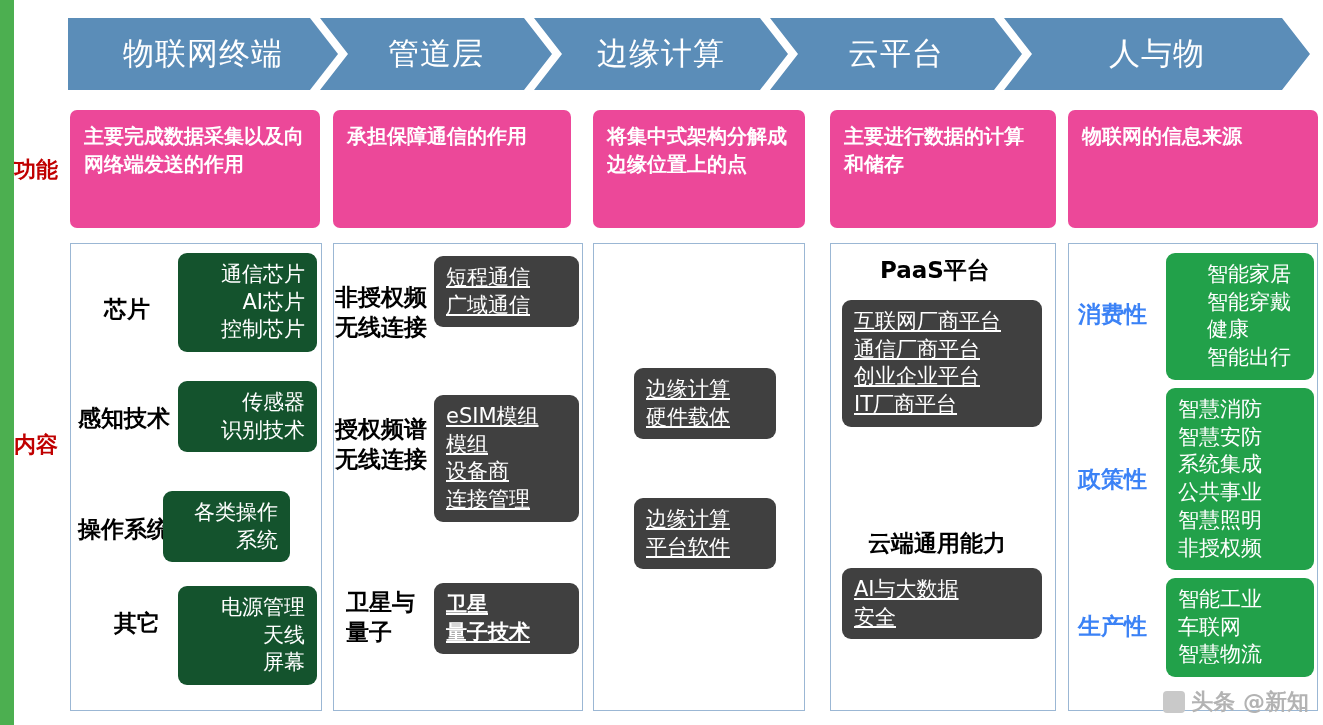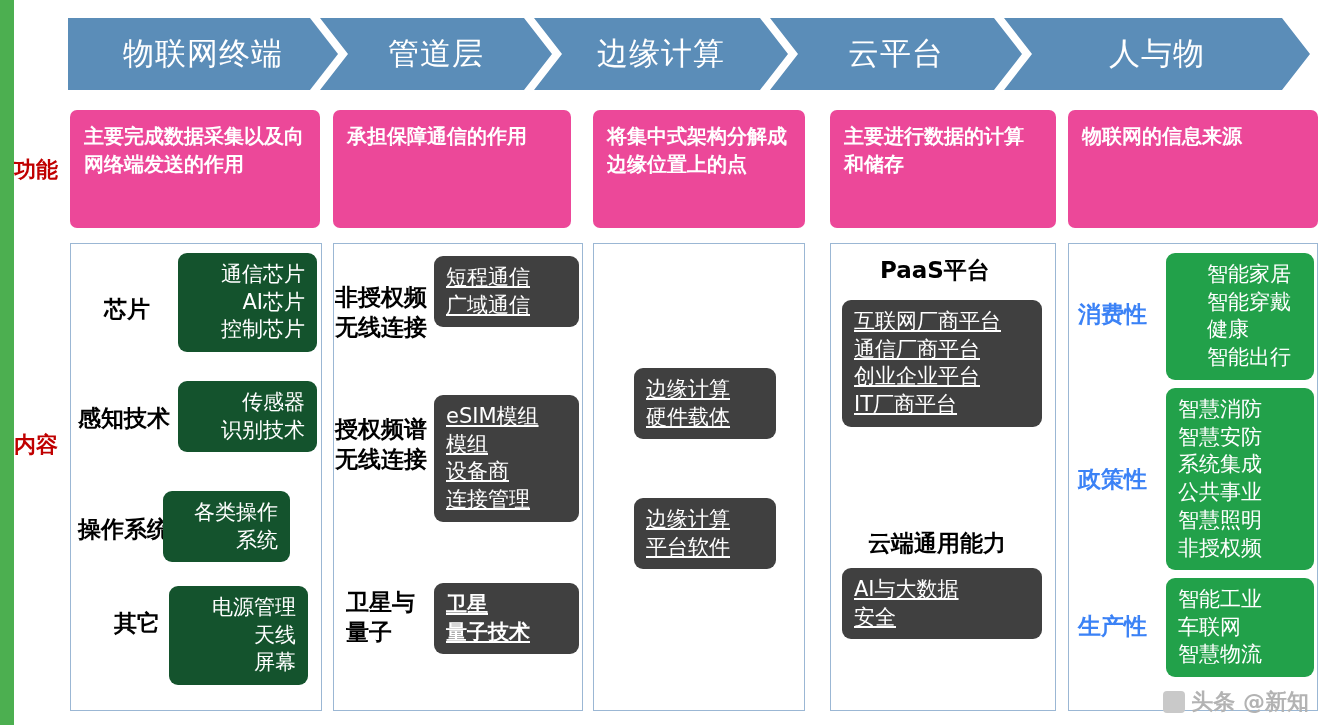--- a/index.html
+++ b/index.html
@@ -133,21 +133,21 @@
   <div>识别技术</div>
 </div>
 
 <div class="sidelabel" style="left:78px;top:515px;">操作系统</div>
 <div class="bbox blue" style="left:163px;top:491px;width:127px;">
   <div>各类操作</div>
   <div>系统</div>
 </div>
 
 <div class="sidelabel" style="left:114px;top:609px;">其它</div>
-<div class="bbox blue" style="left:169px;top:586px;width:139px;">
+<div class="bbox blue" style="left:178px;top:586px;width:139px;">
   <div>电源管理</div>
   <div>天线</div>
   <div>屏幕</div>
 </div>
 
 <div class="sidelabel" style="left:335px;top:283px;white-space:pre-line;">非授权频
 无线连接</div>
 <div class="bbox lblue" style="left:434px;top:256px;width:145px;">
   <div>短程通信</div>
   <div>广域通信</div>

